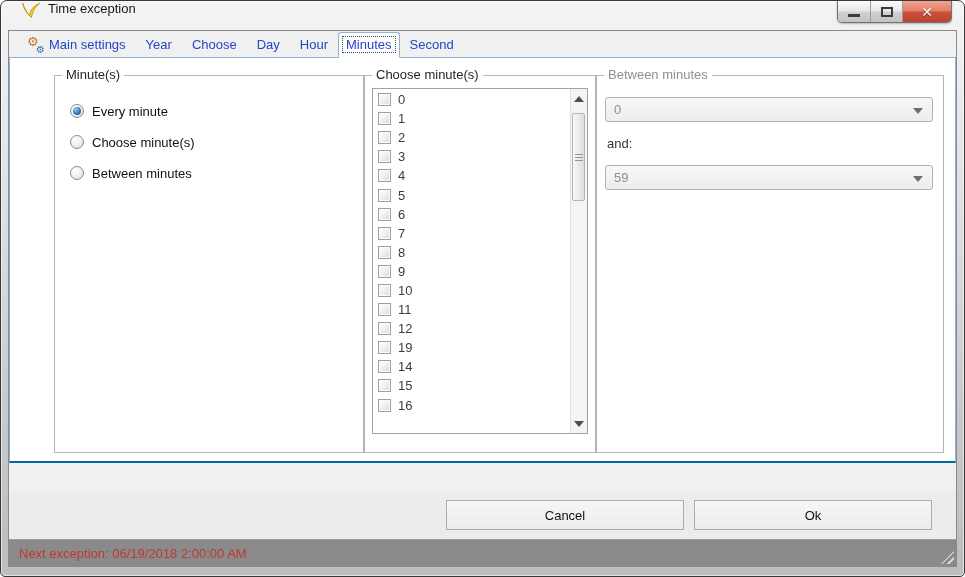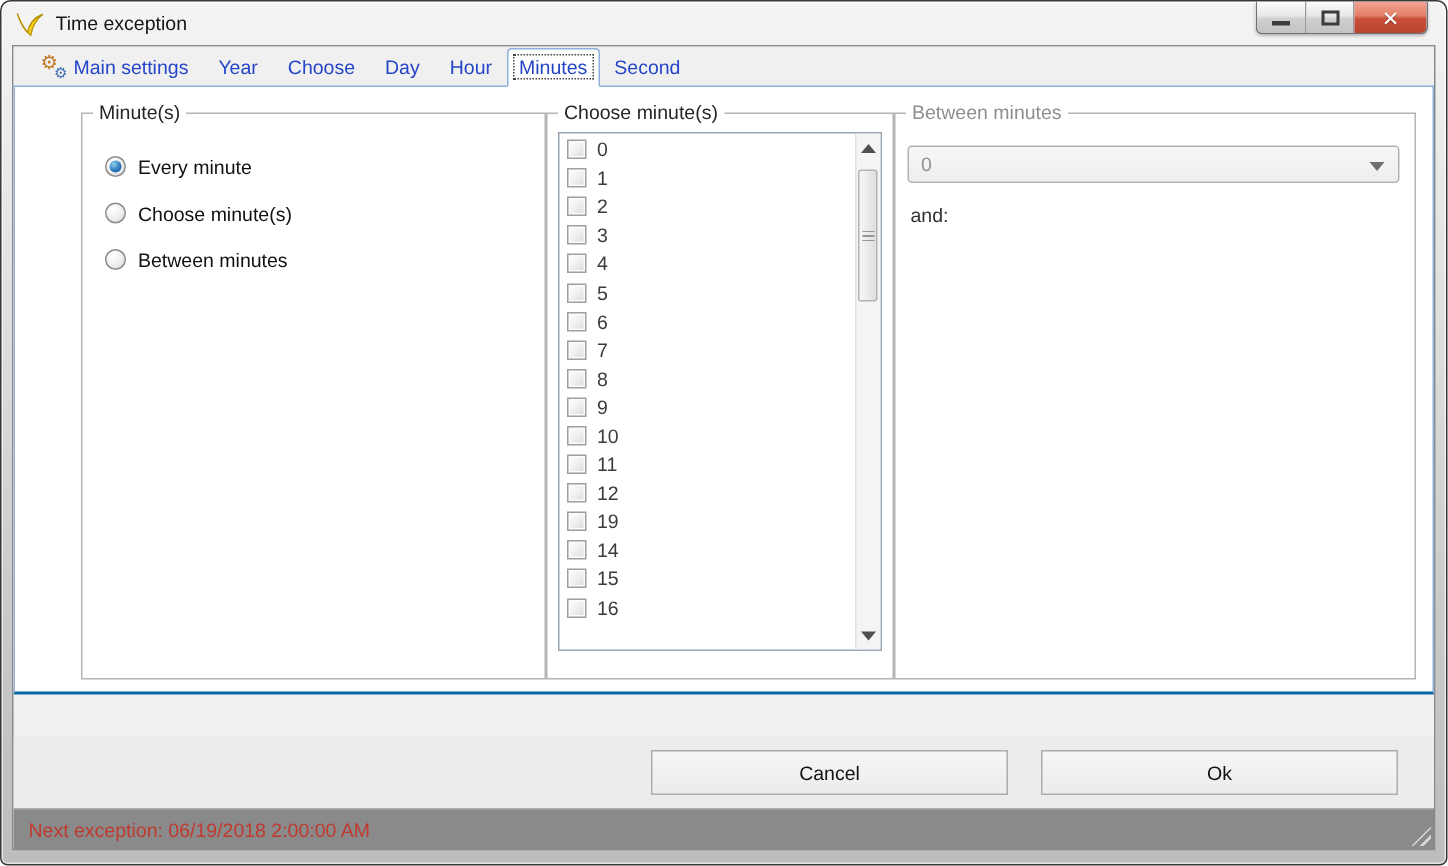--- a/index.html
+++ b/index.html
@@ -4,21 +4,21 @@
 <style>
   * { box-sizing: border-box; margin: 0; padding: 0; }
   html,body { width:965px; height:577px; }
   body { font-family:"Liberation Sans","DejaVu Sans",sans-serif; font-size:13px; background:#fff; }
 
   .window { position:absolute; inset:0; border:1px solid #383838; border-radius:7px 7px 5px 5px;
     background:linear-gradient(#f4f4f4 0%, #e3e3e3 30%, #cacaca 70%, #bdbdbd 100%);
     box-shadow: inset 0 0 0 1px rgba(255,255,255,.6); overflow:hidden; }
 
   
-  .titlebar { height:29px; display:flex; align-items:center; padding-left:9px; position:relative; }
+  .titlebar { height:29px; display:flex; padding-left:20px; position:relative; }
   .app-icon { width:20px; height:18px; margin-right:7px; flex:0 0 auto; }
   .title-text { color:#151515; font-size:13px; }
   .win-controls { position:absolute; top:0; right:12px; display:flex; height:22px;
     border:1px solid #70707a; border-top:none; border-radius:0 0 5px 5px; overflow:hidden;
     box-shadow:0 1px 2px rgba(0,0,0,.25); }
   .wbtn { display:flex; align-items:center; justify-content:center; cursor:default;
     background:linear-gradient(#fdfdfd 0%, #e8e8e8 45%, #cfcfcf 55%, #c3c3c3 100%);
     border-right:1px solid #9a9aa0; }
   .wbtn.min { width:33px; } .wbtn.max { width:32px; }
   .wbtn.close { width:48px; border-right:none;
@@ -84,21 +84,21 @@
   
   .between-col { padding:21px 10px 0 8px; }
   .dropdown { height:25px; border:1px solid #b2b2b2; border-radius:3px; position:relative;
     background:linear-gradient(#f7f7f7,#ededed); display:flex; align-items:center; padding-left:8px; color:#8f8f8f; cursor:default; }
   .dd-arrow { position:absolute; right:9px; top:10px; width:0; height:0;
     border-left:5px solid transparent; border-right:5px solid transparent; border-top:6px solid #6f6f6f; }
   .and-label { margin:14px 0 14px 2px; color:#333; }
 
   
   .btnstrip { height:48px; flex:0 0 auto; background:#ececec; display:flex; align-items:center;
-    justify-content:flex-end; gap:22px; padding-right:24px;margin-top:28px; }
+    justify-content:flex-end; gap:10px; padding-right:24px;margin-top:28px; }
   .pbtn { height:30px; border:1px solid #adadad; background:linear-gradient(#f6f6f6,#ececec);
     color:#111; font-size:13px; display:flex; align-items:center; justify-content:center; cursor:default;
     font-family:"Liberation Sans","DejaVu Sans",sans-serif; }
   .pbtn.cancel { width:238px; } .pbtn.ok { width:238px; }
 
   
   .statusbar { height:27px; flex:0 0 auto; background:#8a8a8a; position:relative;
     display:flex; align-items:center; padding-left:10px; border-top:1px solid #9c9c9c; }
   .status-text { color:#c0392f; }
   .resize-grip { position:absolute; right:2px; bottom:2px; width:13px; height:13px;
@@ -266,20 +266,24 @@
       </div>
 
       <div class="groupbox gb3">
         <span class="gb-legend">Between minutes</span>
         <div class="between-col">
           <div class="dropdown" aria-disabled="true">
             <span>0</span>
             <span class="dd-arrow"></span>
           </div>
           <div class="and-label">and:</div>
+          <div class="dropdown" aria-disabled="true">
+            <span>59</span>
+            <span class="dd-arrow"></span>
+          </div>
         </div>
       </div>
 
     </div>
 
     <div class="btnstrip">
       <button class="pbtn cancel">Cancel</button>
       <button class="pbtn ok">Ok</button>
     </div>
 

